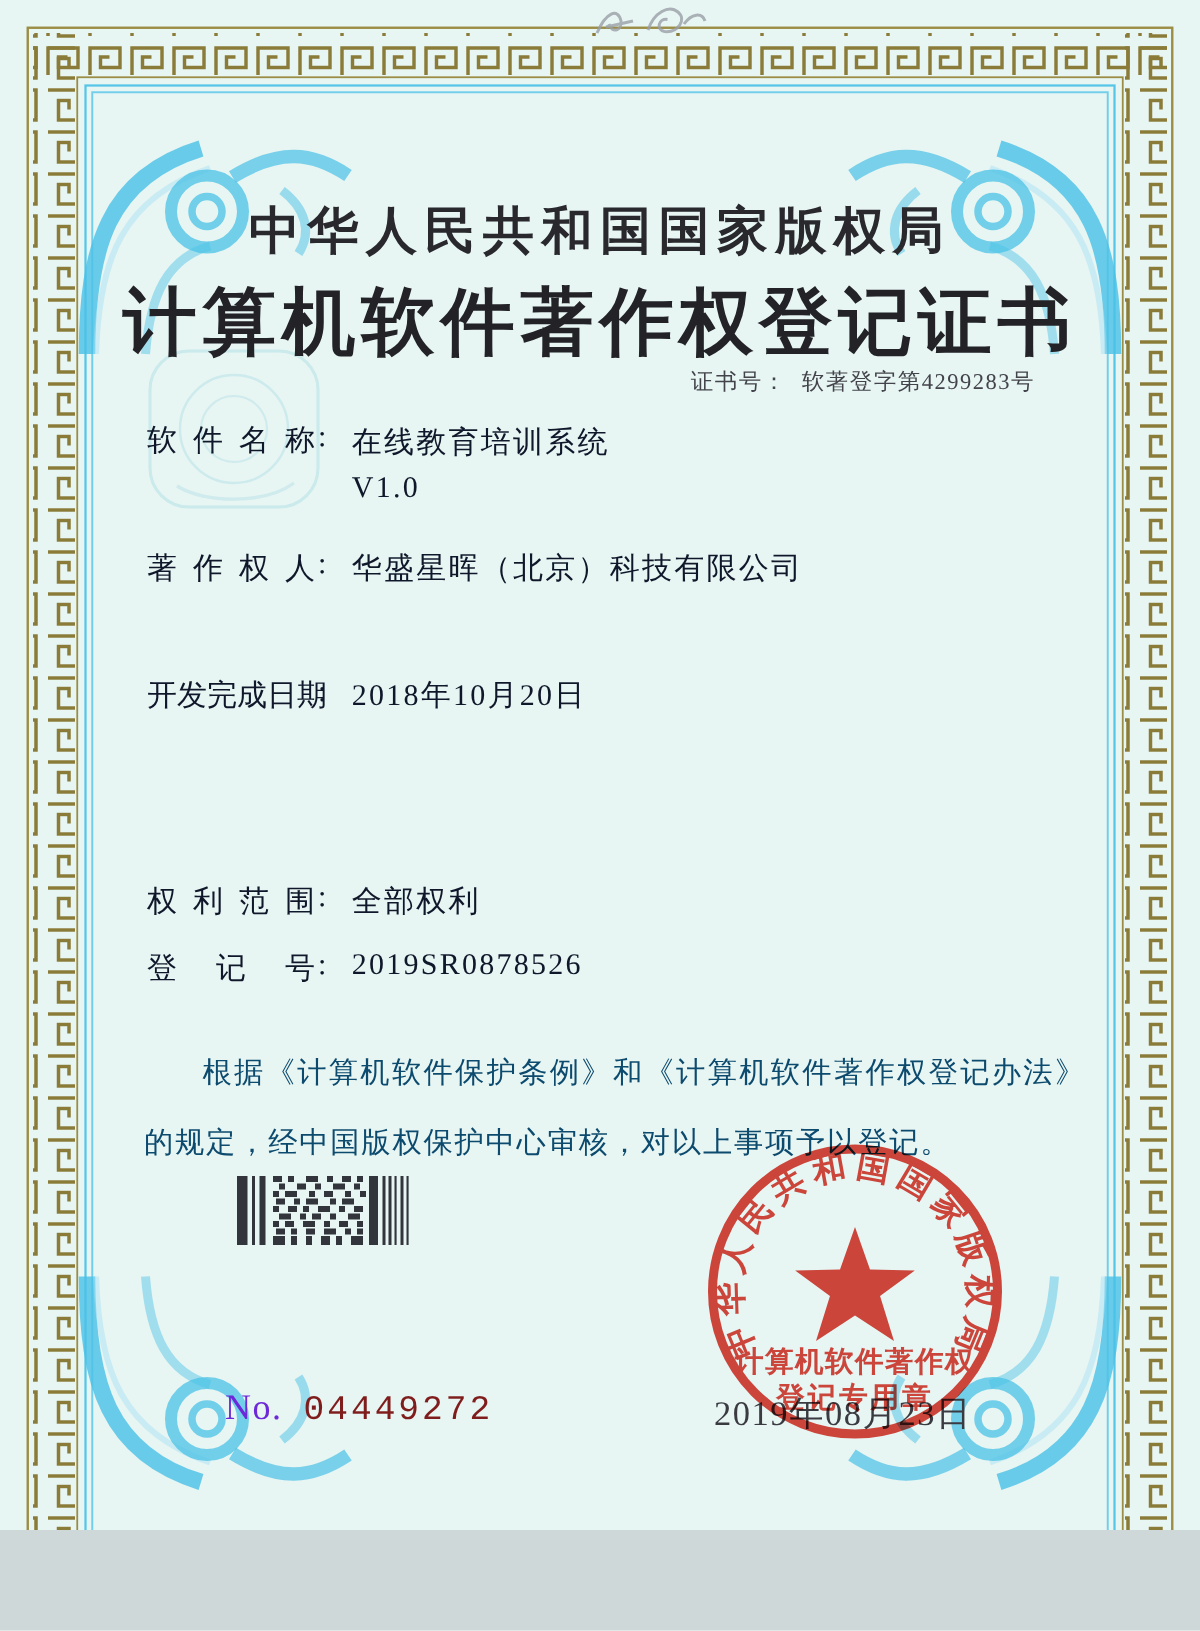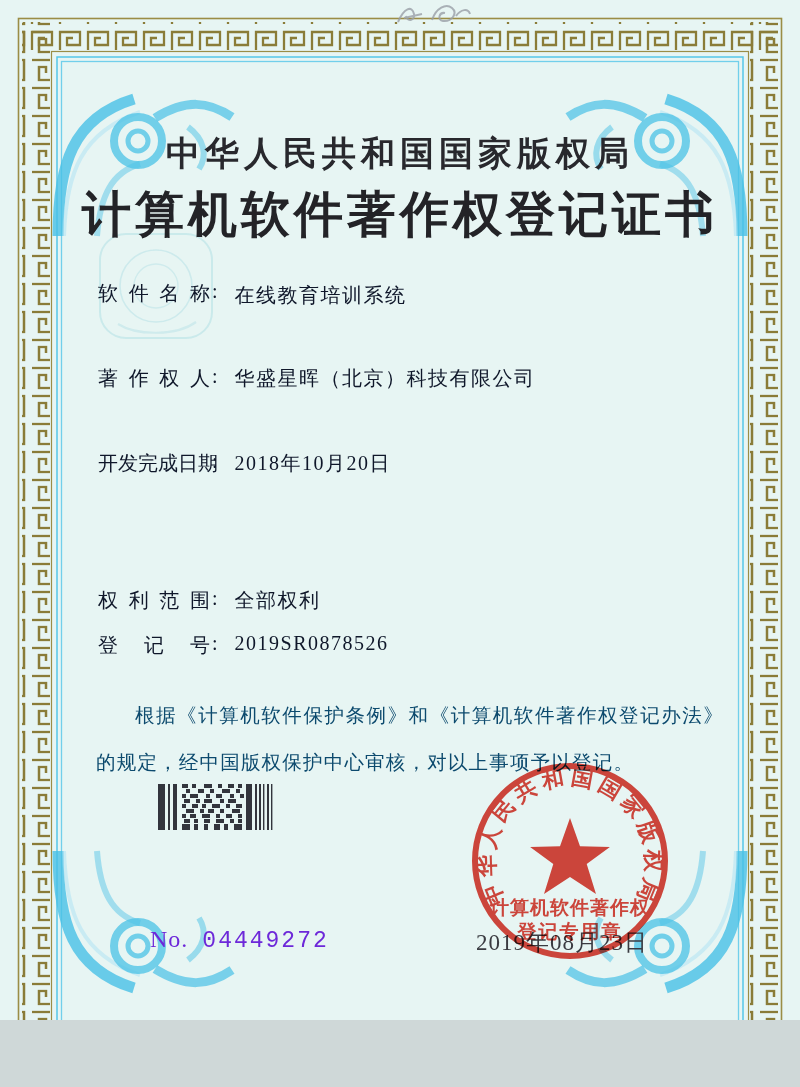--- a/index.html
+++ b/index.html
@@ -47,21 +47,21 @@
     left:96px;top:692px;width:628px;
     font-size:19.5px;line-height:47px;letter-spacing:1.2px;
     text-indent:2em;color:#0c4a6e;text-align:justify;
   }
 
   
   .serial{left:150px;top:926px;font-size:24px;white-space:nowrap;}
   .serial .no-lbl{color:#6d28d9;letter-spacing:1px;}
   .serial .no-val{
     font-family:"Liberation Mono","DejaVu Sans Mono",monospace;
-    color:#6d28d9;font-size:23px;letter-spacing:2px;margin-left:14px;
+    color:#7f1d1d;font-size:23px;letter-spacing:2px;margin-left:14px;
   }
   .stamp-date{
     left:476px;top:927px;font-size:23px;letter-spacing:1px;color:#3a3b41;
     white-space:nowrap;
   }
   .seal-svg{left:452px;top:748px;mix-blend-mode:multiply;opacity:0.92;}
   .barcode-svg{left:158px;top:784px;}
   .watermark-svg{left:92px;top:228px;opacity:0.55;}
   .frame-svg,.scribble-svg{left:0;top:0;}
 </style>
@@ -120,25 +120,29 @@
     <g stroke="#8fd2dc" fill="none">
       <rect x="8" y="6" width="112" height="104" rx="26" stroke-width="2" opacity="0.6"></rect>
       <circle cx="64" cy="58" r="36" stroke-width="1.6" opacity="0.55"></circle>
       <circle cx="64" cy="58" r="22" stroke-width="1.4" opacity="0.5"></circle>
       <path d="M26,96 C45,108 85,108 104,94" stroke-width="2.2" opacity="0.5"></path>
     </g>
   </svg>
 
   <div class="abs authority">中华人民共和国国家版权局</div>
   <div class="abs cert-title">计算机软件著作权登记证书</div>
+  <div class="abs certno-line">
+    <span class="lbl">证书号：</span><span>软著登字第4299283号</span>
+  </div>
 
   <div class="row r0">
     <span class="flabel">软件名称</span><span class="colon">:</span>
     <span class="fvalue">
       <span class="vline">在线教育培训系统</span>
+      <span class="vline">V1.0</span>
     </span>
   </div>
 
   <div class="row r1">
     <span class="flabel">著作权人</span><span class="colon">:</span>
     <span class="fvalue">华盛星晖（北京）科技有限公司</span>
   </div>
 
   <div class="row r2">
     <span class="flabel">开发完成日期</span><span class="colon">:</span>

